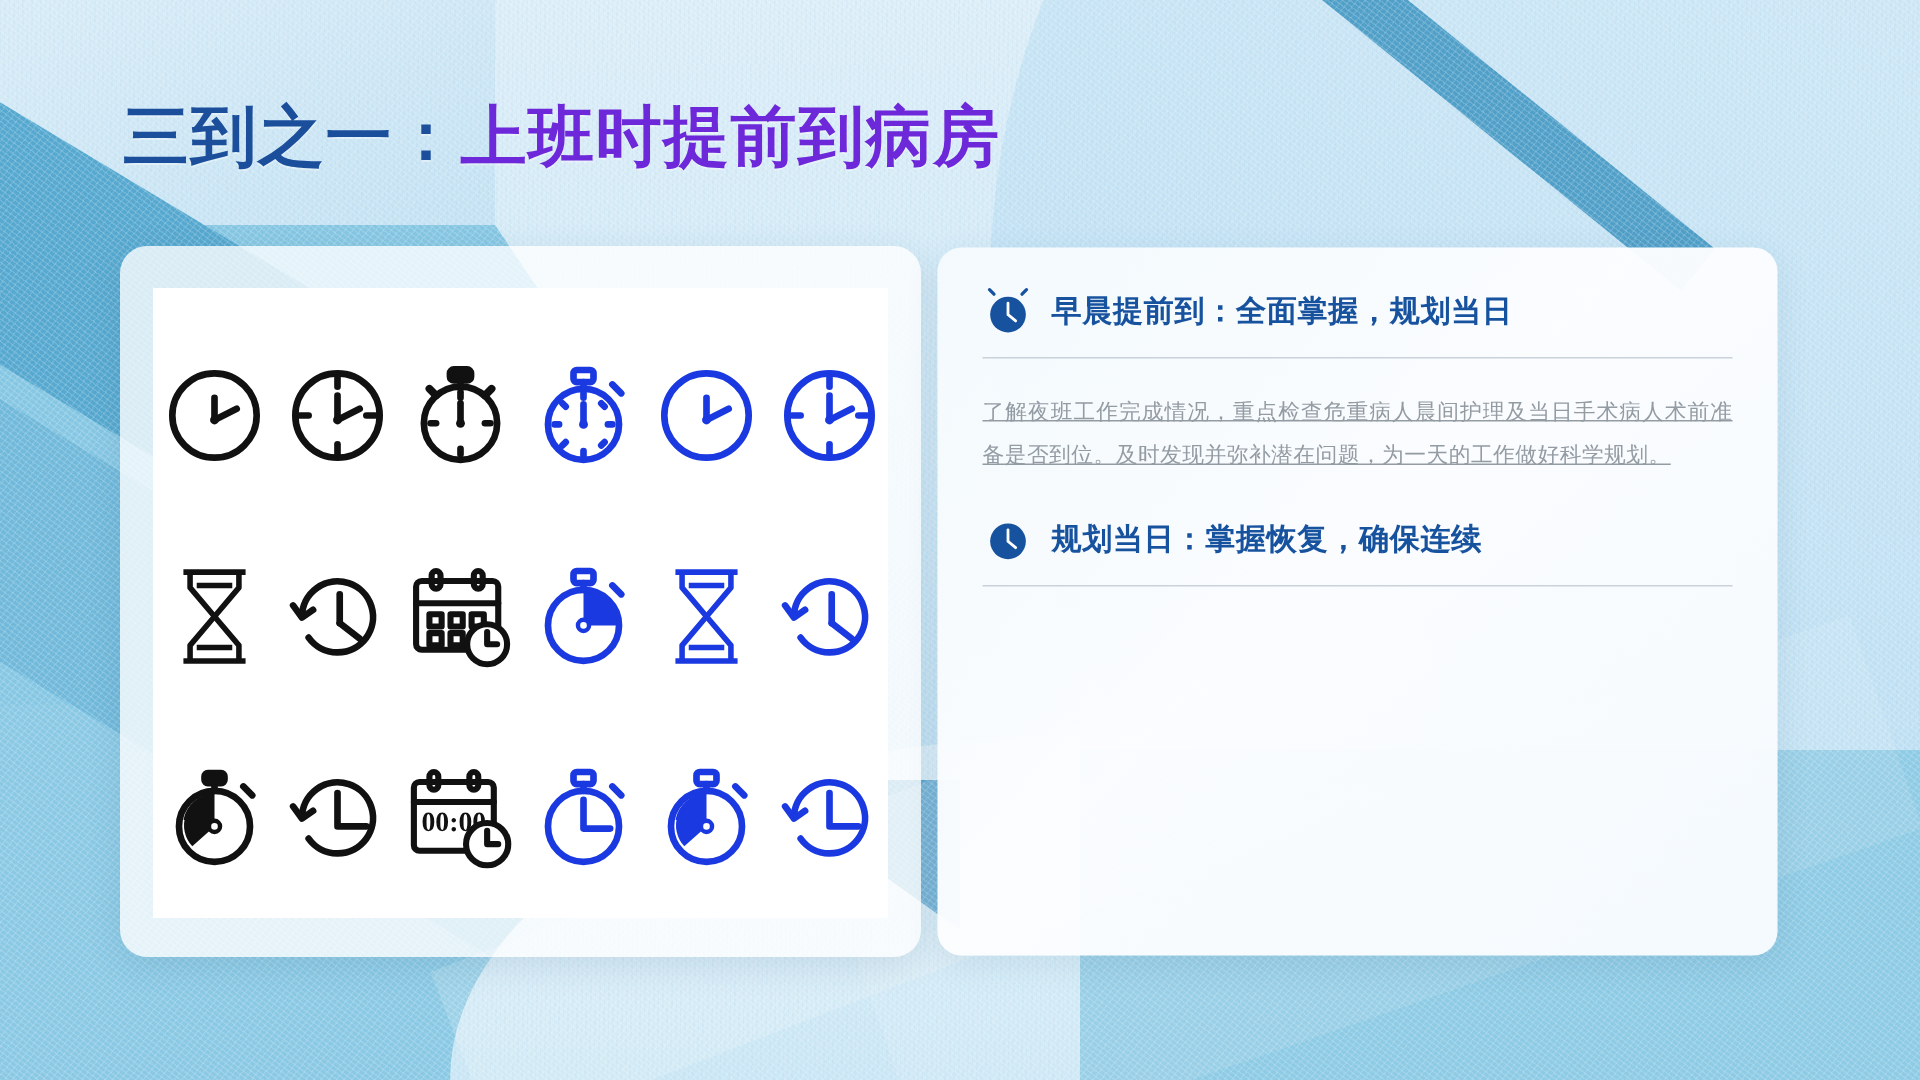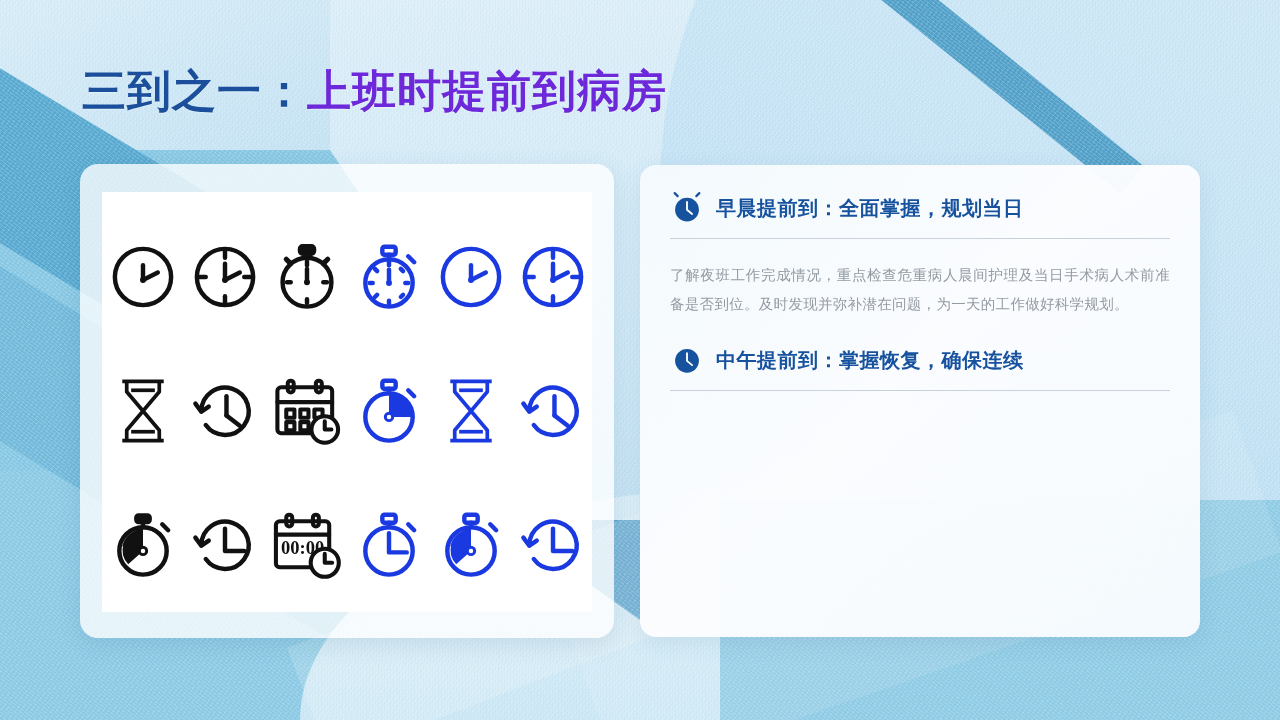--- a/index.html
+++ b/index.html
@@ -98,37 +98,37 @@
     grid-template-rows:repeat(3,1fr);
     align-items:center;justify-items:center;
     padding:18px 0 0 0;box-sizing:border-box;
     overflow:hidden;
   }
   .icon-cell{width:82px;height:82px;display:flex;align-items:center;justify-content:center;}
   .icon-cell svg{display:block;}
 
   
   .right-card{
-    position:absolute;left:640px;top:165px;width:560px;height:472px;
+    position:absolute;left:625px;top:165px;width:560px;height:472px;
     background:linear-gradient(135deg,rgba(244,250,253,.97) 0%,rgba(252,253,255,.97) 45%,rgba(247,251,254,.97) 100%);
     border-radius:16px;
     box-shadow:0 6px 22px rgba(40,90,130,.10);
     padding:26px 30px;box-sizing:border-box;
   }
   .sec-head{display:flex;align-items:center;gap:12px;}
   .sec-ico{width:34px;height:34px;flex:0 0 34px;}
   .sec-title{
     font-size:20px;font-weight:bold;color:#17529e;letter-spacing:.5px;
     line-height:1.2;white-space:nowrap;
   }
   .divider{height:1px;background:#c9d2da;margin:13px 0 0 0;}
   .sec-body{
     margin-top:22px;
     font-size:14.5px;line-height:2.0;color:#939ba3;
-    text-align:justify;letter-spacing:.3px;
+    text-align:justify;letter-spacing:.3px;text-decoration:underline;
   }
   .sec-gap{height:24px;}
 </style>
 </head>
 <body>
 
 <div class="slide">
 
   <div class="bg-base"></div>
   <div class="bottom-solid"></div>
@@ -364,18 +364,18 @@
 
     <div class="sec-gap"></div>
 
     <div class="sec-head">
       <span class="sec-ico">
         <svg width="34" height="34" viewBox="0 0 40 40">
           <circle cx="20" cy="21" r="14" fill="#17529e"></circle>
           <path d="M20 12 L20 21 L26 26" stroke="#ffffff" stroke-width="2.2" stroke-linecap="round" fill="none"></path>
         </svg>
       </span>
-      <span class="sec-title">中午提前到：掌握恢复，确保连续</span>
+      <span class="sec-title">规划当日：掌握恢复，确保连续</span>
     </div>
     <div class="divider"></div>
 
   </div>
 </div>
 
 </body></html>

